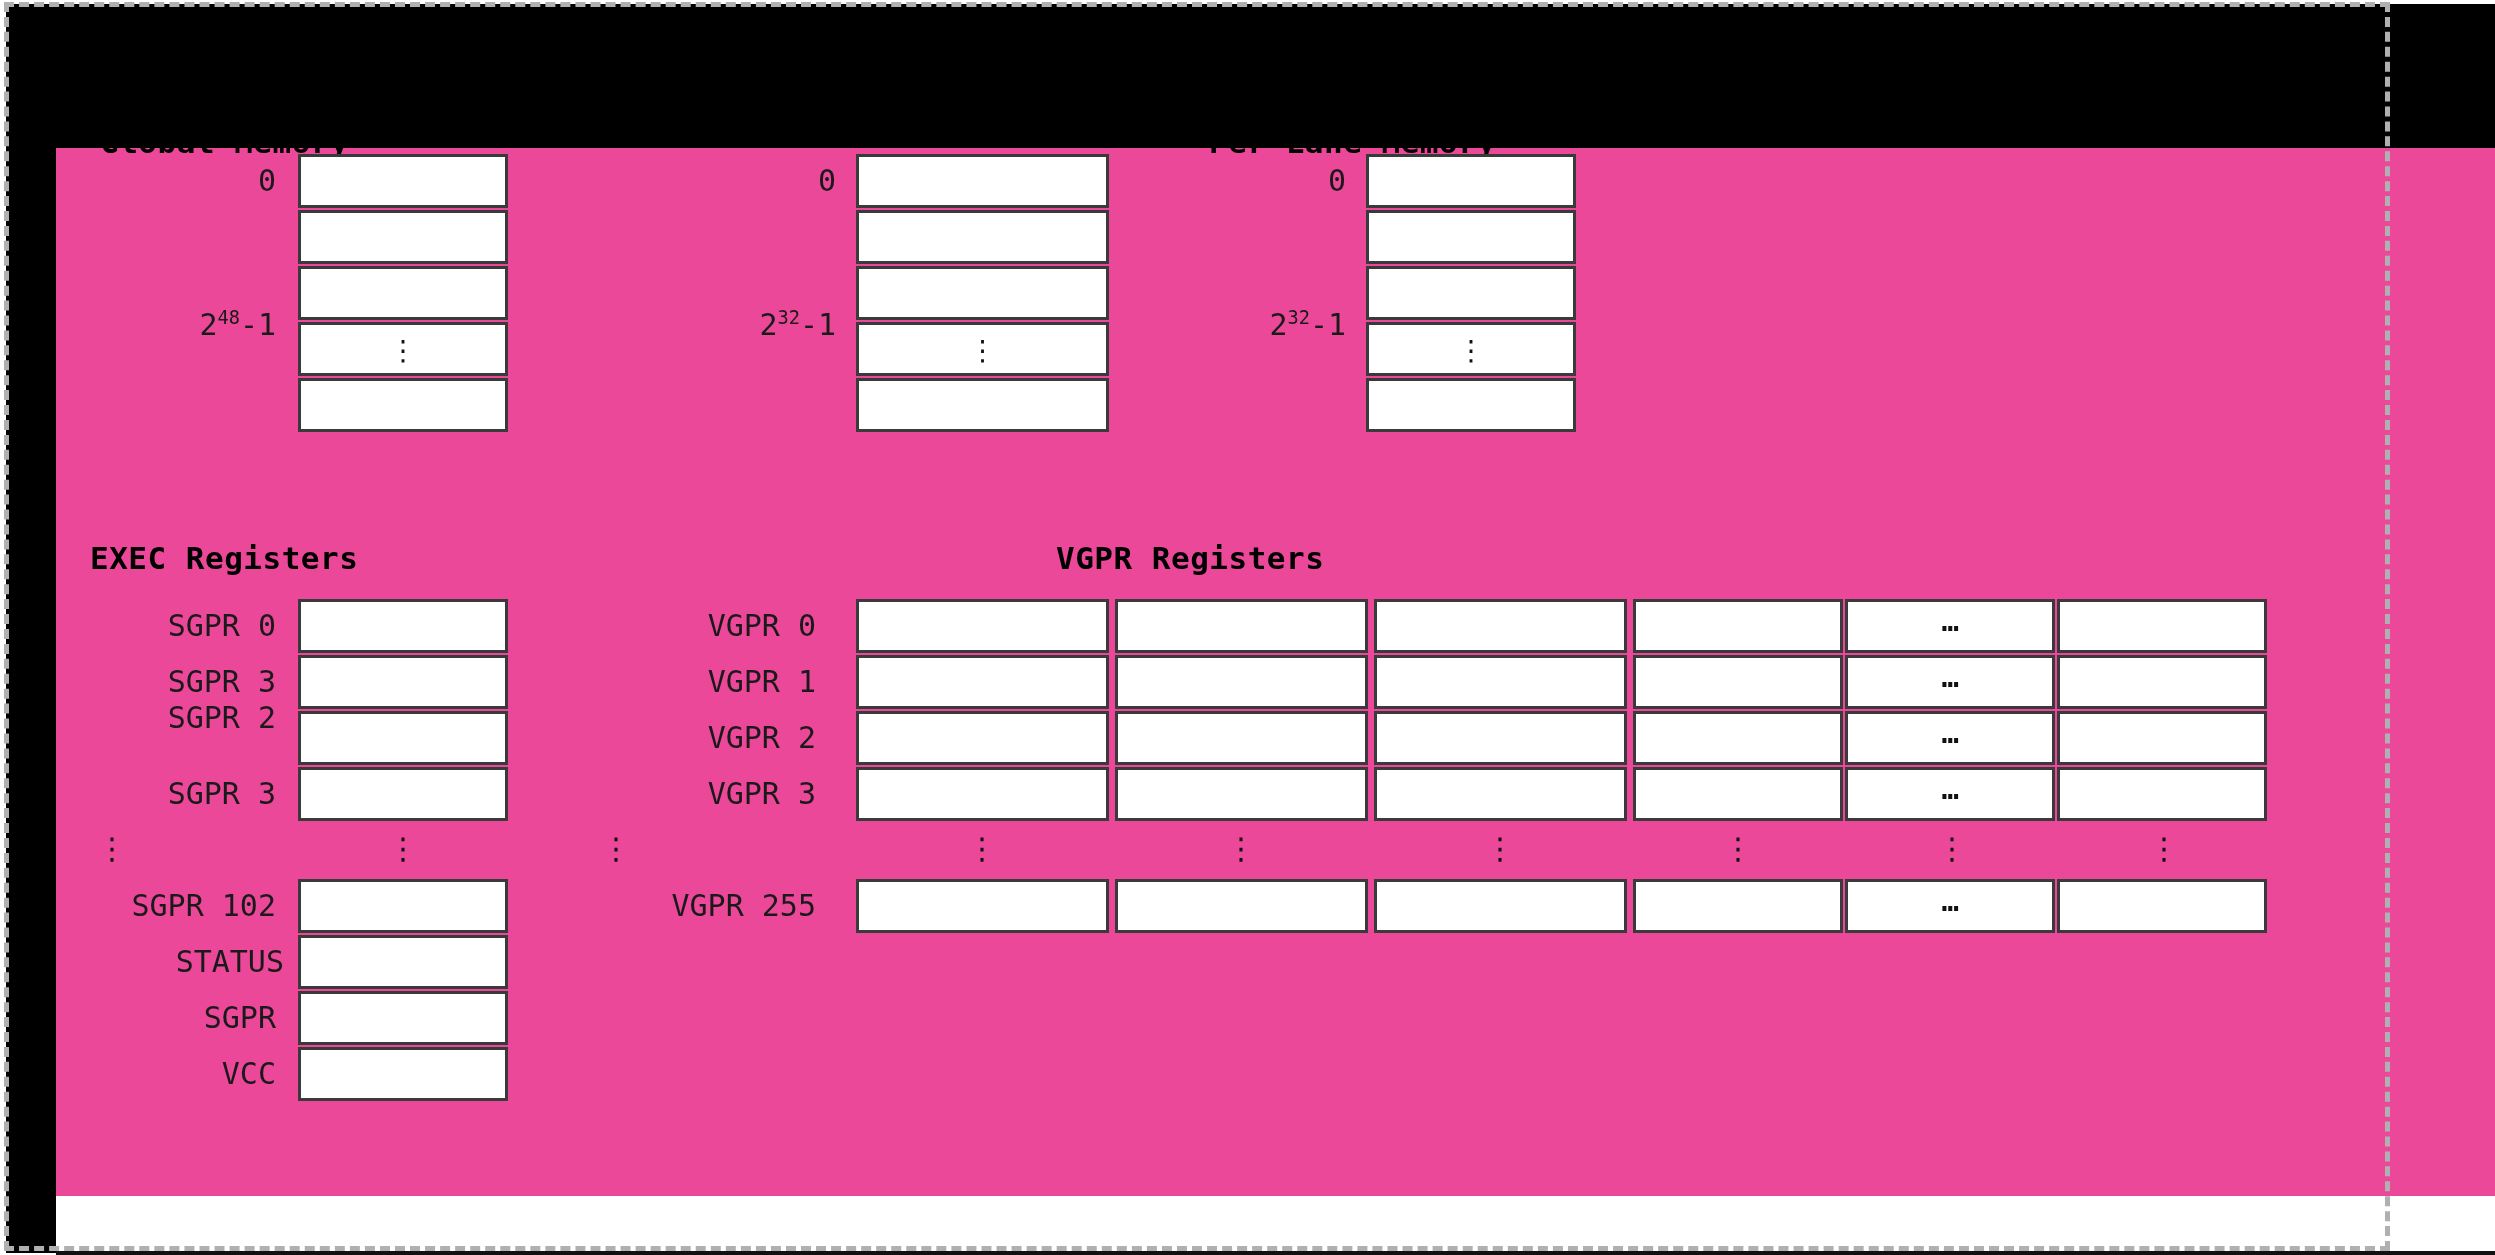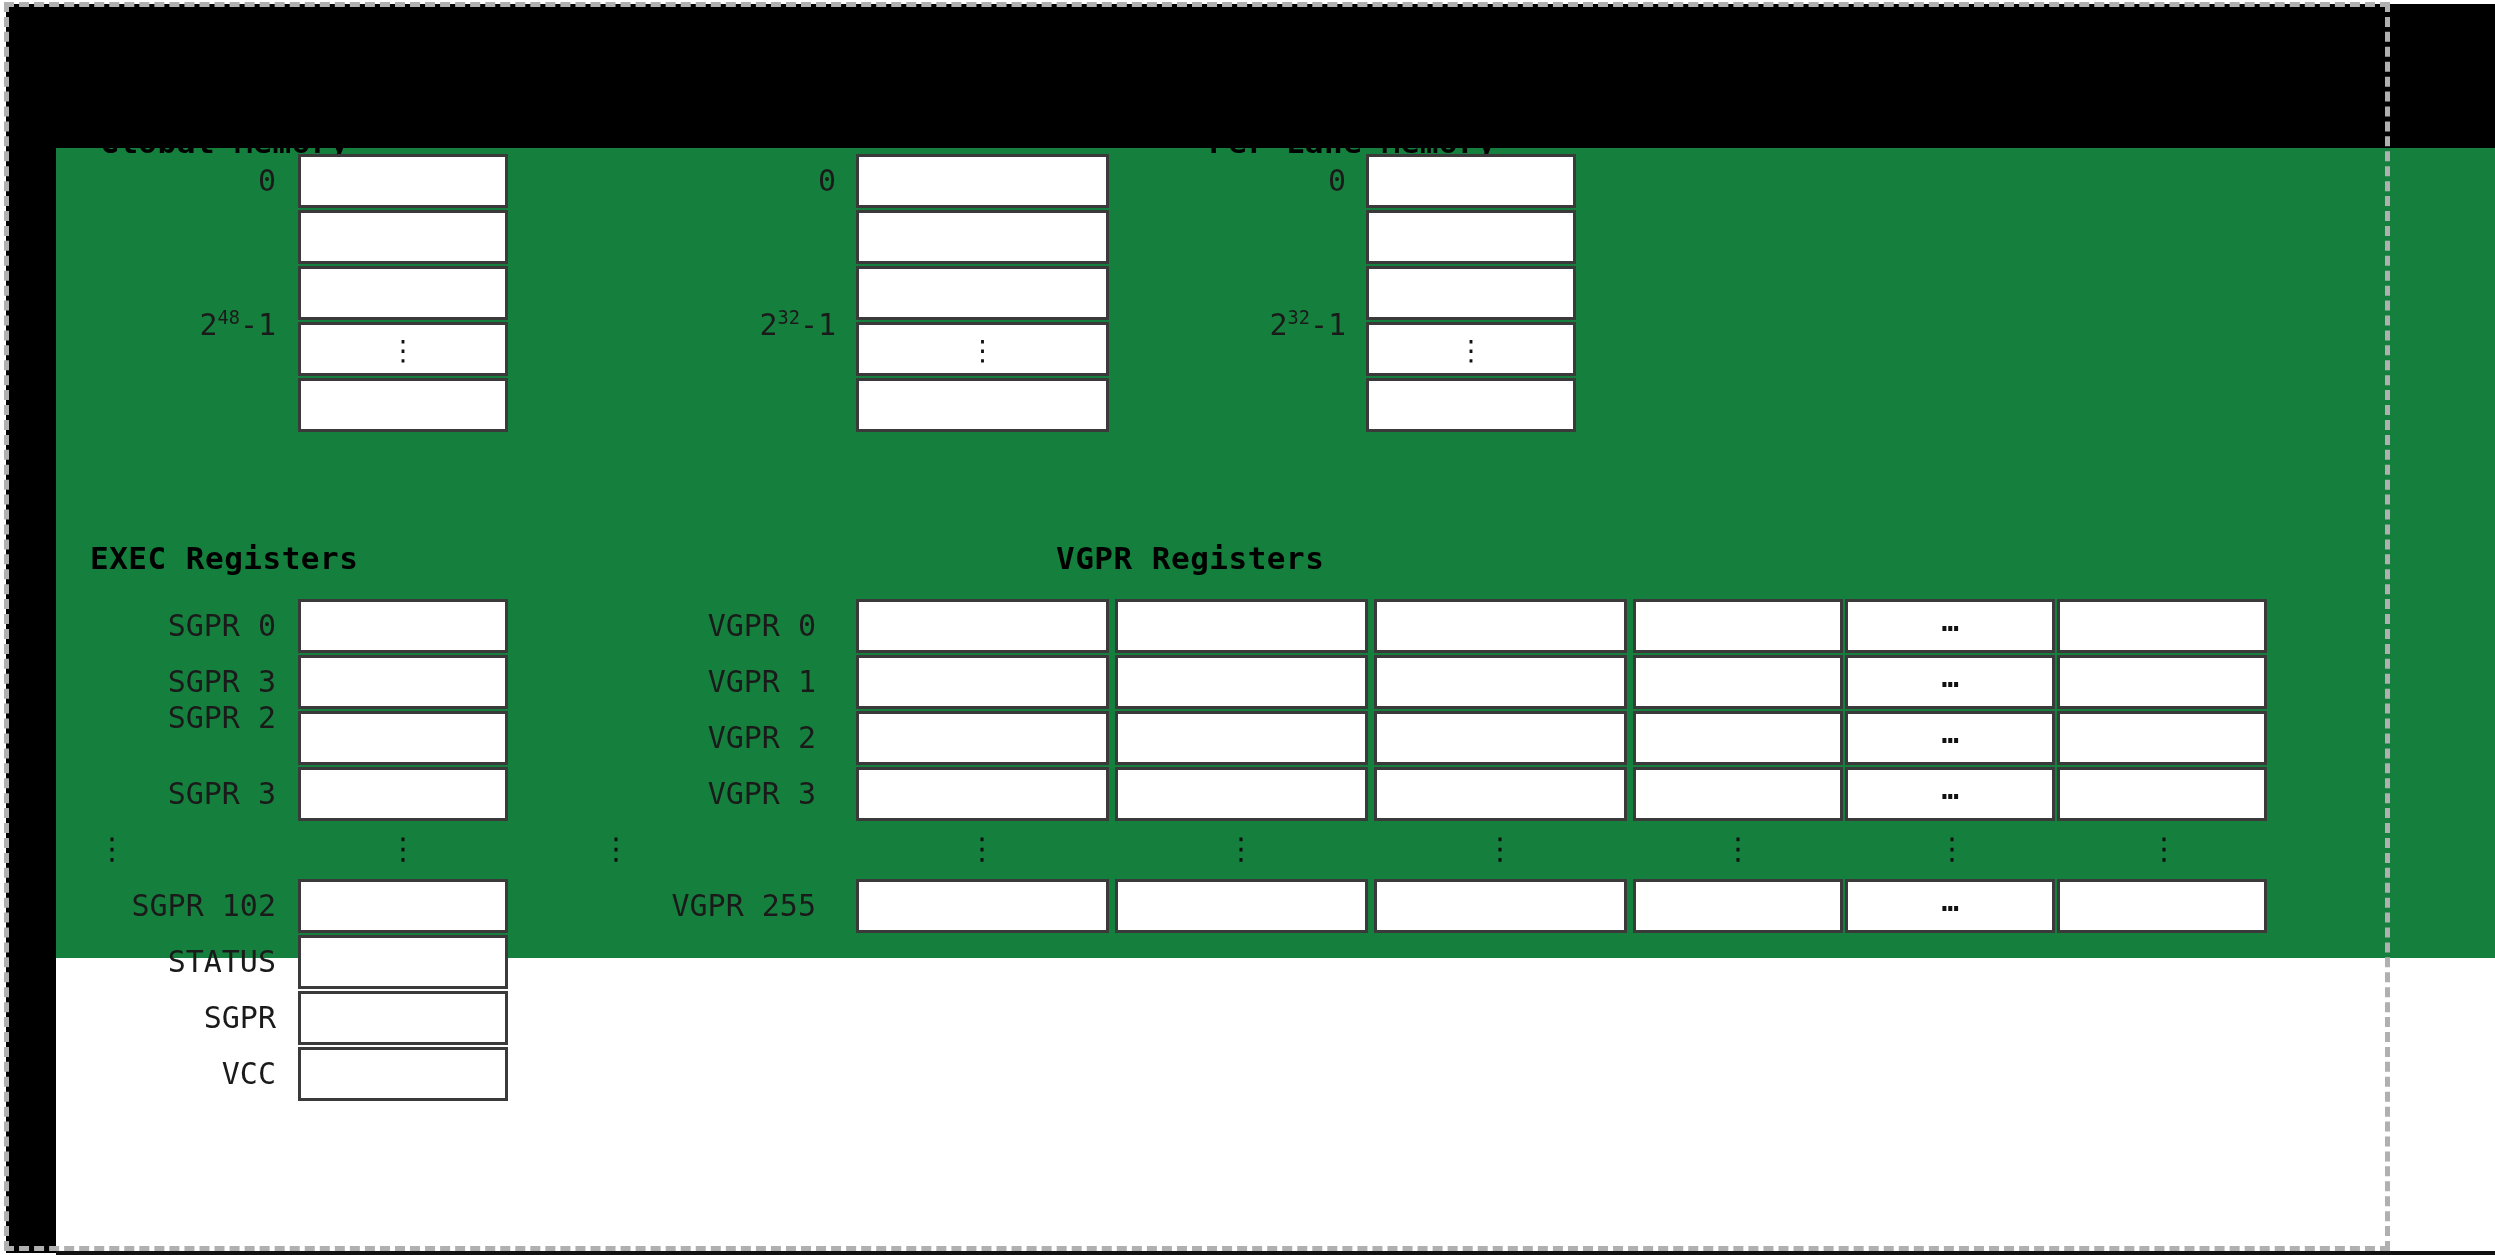--- a/index.html
+++ b/index.html
@@ -53,22 +53,22 @@
     height: 1249px;
     background: #000000;
     z-index: 5;
   }
   
   #canvas {
     position: absolute;
     left: 56px;
     top: 148px;
     width: 2439px;
-    height: 810px;
-    background: #15803d;
+    height: 1048px;
+    background: #ec4899;
     z-index: 10;
   }
   
   #bottom-rule {
     position: absolute;
     left: 56px;
     bottom: 0px;
     width: 2439px;
     height: 4px;
     background: #111111;
@@ -189,21 +189,21 @@
     </div>
     <div class="cell" style="left:1310px; top:230px; width:210px; height:54px;"></div>
 
     <div class="section-title" style="left:34px; top:392px;">EXEC Registers</div>
 
     <div class="lbl right" style="left:0px; top:463px; width:220px;">SGPR 0</div>
     <div class="lbl right" style="left:0px; top:519px; width:220px;">SGPR 3</div>
     <div class="lbl right" style="left:0px; top:555px; width:220px;">SGPR 2</div>
     <div class="lbl right" style="left:0px; top:631px; width:220px;">SGPR 3</div>
     <div class="lbl right" style="left:0px; top:743px; width:220px;">SGPR 102</div>
-    <div class="lbl right" style="left:0px; top:799px; width:220px;">STATUS</div>
+    <div class="lbl right" style="left:0px; top:799px; width:220px;padding-left:8px;">STATUS</div>
     <div class="lbl right" style="left:0px; top:855px; width:220px;">SGPR</div>
     <div class="lbl right" style="left:0px; top:911px; width:220px;">VCC</div>
 
     <div class="vdots" style="left:36px; top:686px; width:40px;">⋮</div>
     <div class="vdots" style="left:327px; top:686px; width:40px;">⋮</div>
 
     <div class="cell" style="left:242px; top:451px; width:210px; height:54px;"></div>
     <div class="cell" style="left:242px; top:507px; width:210px; height:54px;"></div>
     <div class="cell" style="left:242px; top:563px; width:210px; height:54px;"></div>
     <div class="cell" style="left:242px; top:619px; width:210px; height:54px;"></div>

